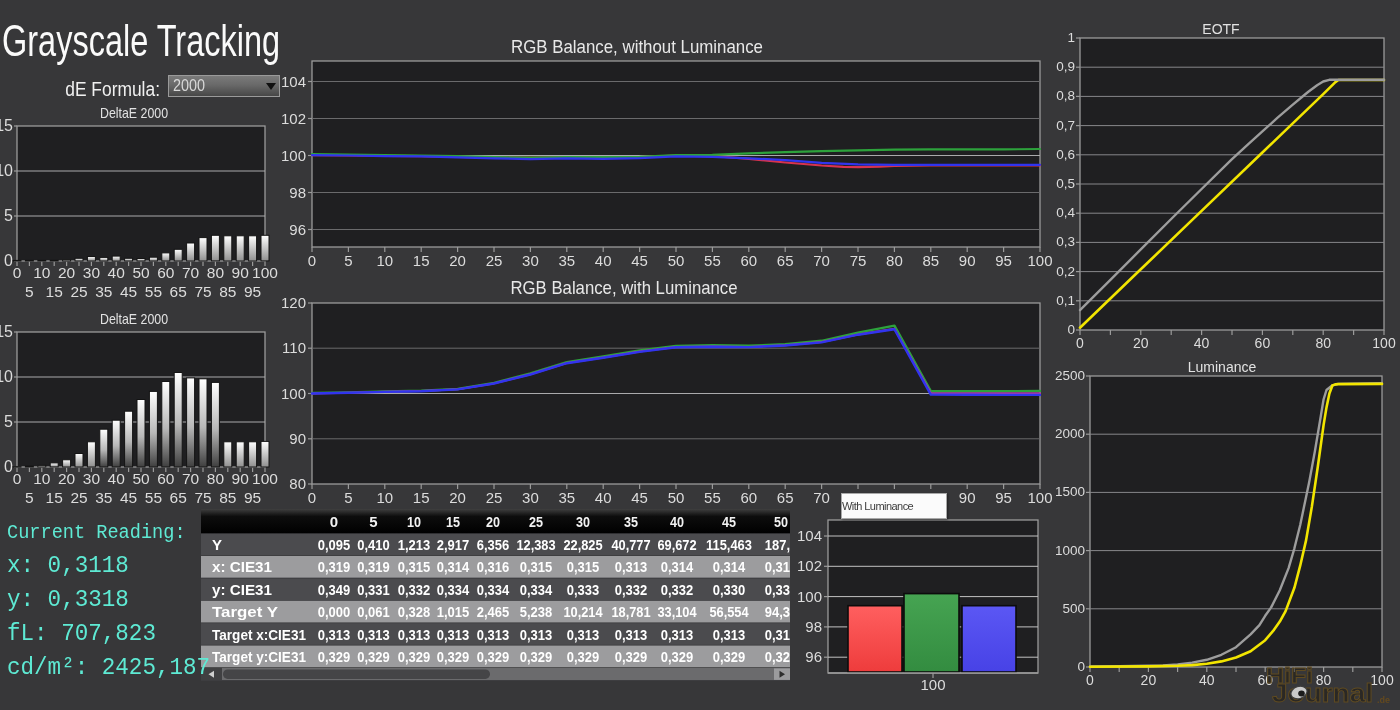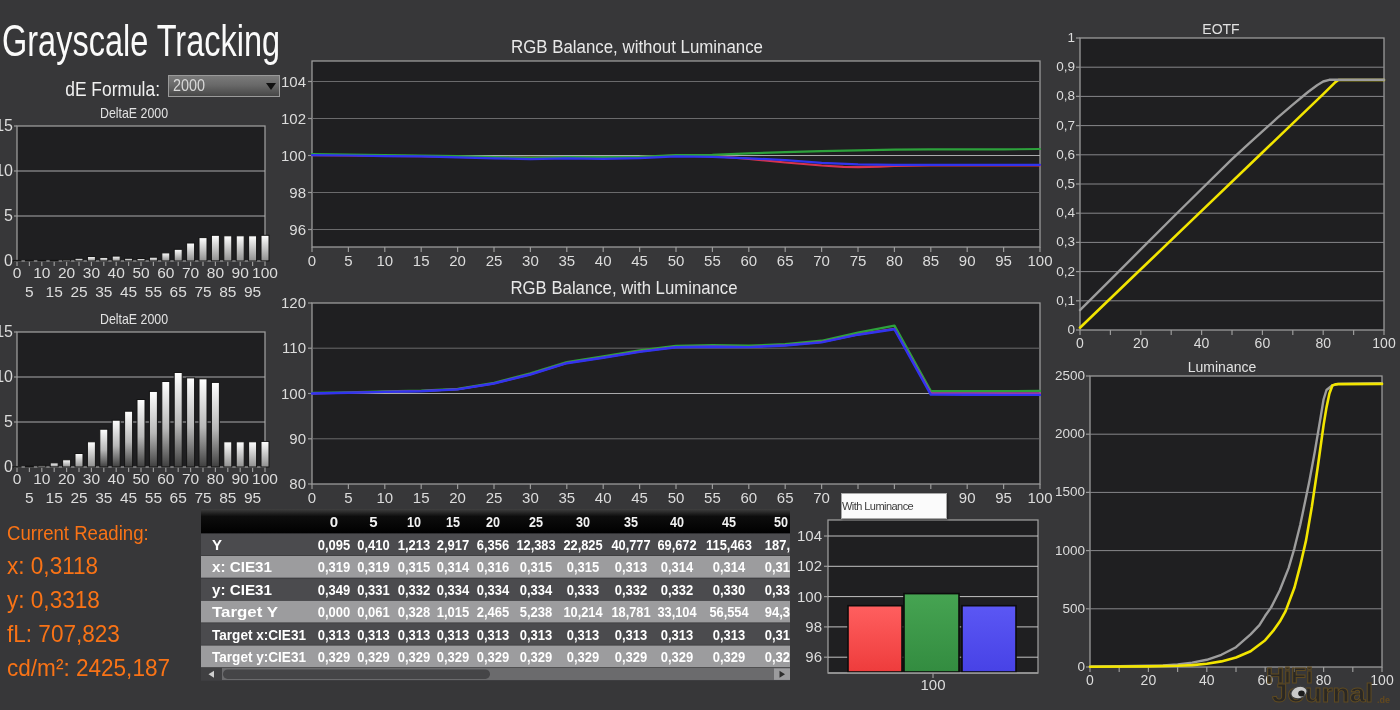--- a/index.html
+++ b/index.html
@@ -6,21 +6,21 @@
 .abs{position:absolute;}
 #title{left:2px;top:15px;font-size:45px;color:#fafafa;white-space:nowrap;
 transform:scaleX(0.722);transform-origin:0 0;}
 #deflbl{left:0px;top:78px;width:160px;text-align:right;font-size:20px;color:#f0f0f0;
 transform:scaleX(0.87);transform-origin:right top;}
 #dd{left:168px;top:75px;width:110px;height:20px;background:linear-gradient(#7a7a7a,#696969 45%,#474747);
 border:1px solid #9a9a9a;}
 #dd span{position:absolute;left:4px;top:1px;font-size:16px;color:#d8d8d8;transform:scaleX(0.9);transform-origin:0 0;}
 #dd .arr{position:absolute;right:3px;top:7px;width:0;height:0;border-left:5.5px solid transparent;
 border-right:5.5px solid transparent;border-top:7px solid #101010;}
-#cur{left:7px;top:521px;color:#f97316;}
+#cur{left:7px;top:521px;color:#5eead4;font-family:Liberation Mono, monospace;}
 #cur .h{font-size:20px;line-height:24px;transform:scaleX(0.93);transform-origin:0 0;white-space:nowrap;}
 #cur .v{font-size:24px;line-height:27px;margin-top:7px;transform:scaleX(0.94);transform-origin:0 0;white-space:nowrap;}
 #tip{left:841px;top:493px;width:104px;height:24px;background:#fbfbfb;border:1px solid #a8a8a8;
 color:#3c3c3c;font-size:11px;line-height:24px;white-space:nowrap;
 letter-spacing:-0.55px;box-shadow:1px 1px 2px rgba(0,0,0,0.4);}
 </style></head>
 <body>
 <svg class="abs" style="left:0;top:0" width="1400" height="710" font-family="&quot;Liberation Sans&quot;, sans-serif">
 <defs>
 <linearGradient id="bgT" x1="0" y1="0" x2="0" y2="1">

